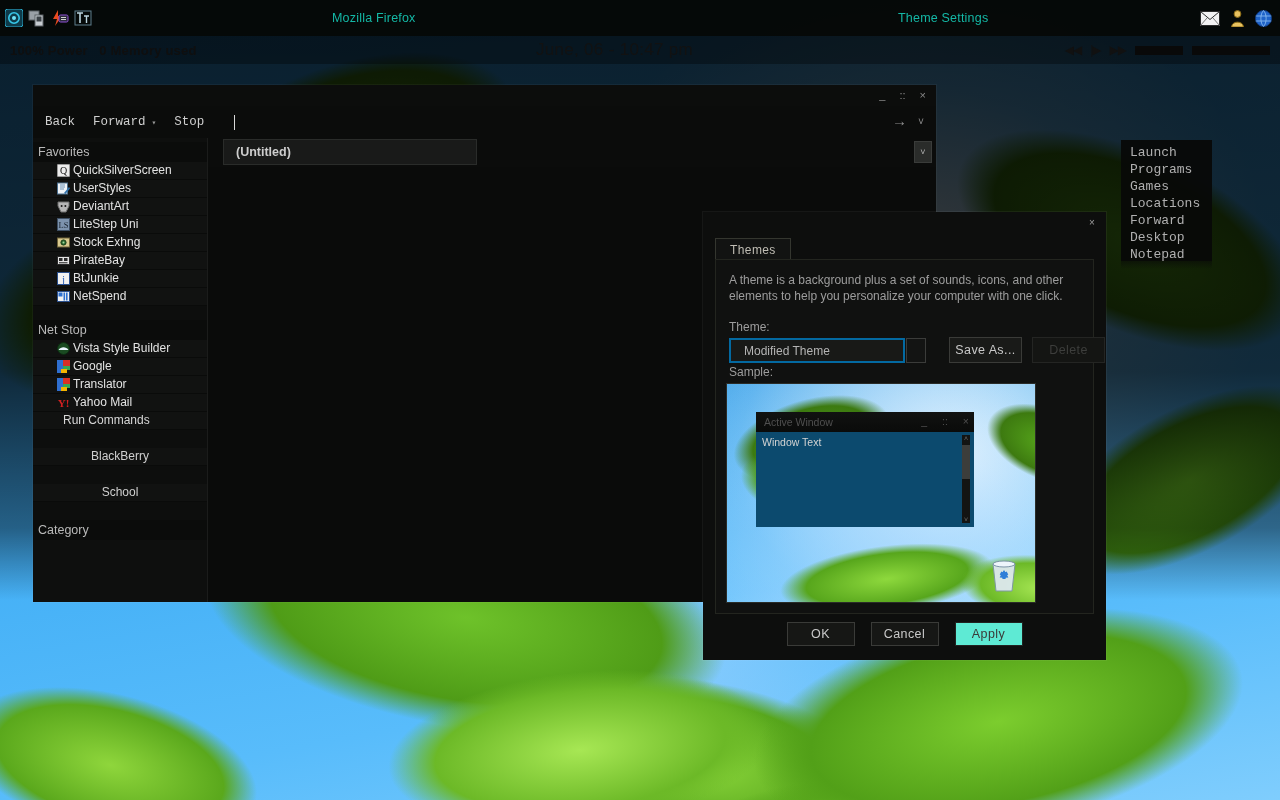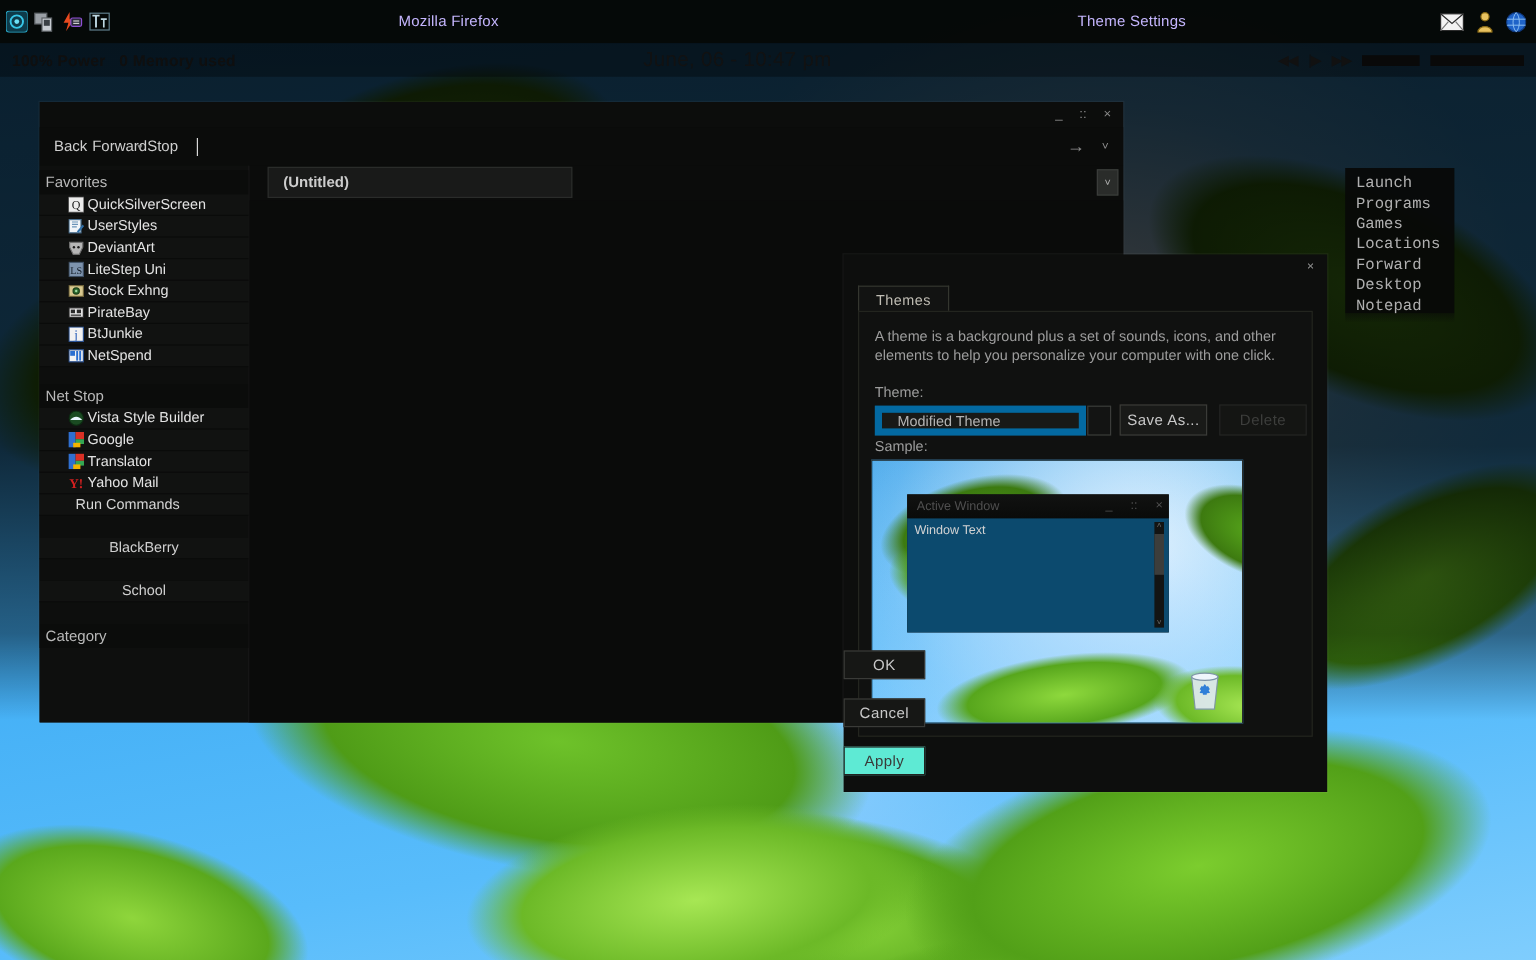--- a/index.html
+++ b/index.html
@@ -79,21 +79,21 @@
 
   
   .topbar {
     position:absolute; left:0; top:0; width:1280px; height:36px;
     background: rgba(5,7,5,0.93);
     display:flex; align-items:center;
   }
   .tray-left { display:flex; align-items:center; gap:5px; padding-left:5px; }
   .tray-ico { width:18px; height:18px; display:block; }
   .topbar-title {
-    position:absolute; font-size:12.5px; color:#c4b5fd; letter-spacing:.2px;
+    position:absolute; font-size:12.5px; color:#14b8a6; letter-spacing:.2px;
   }
   .tt-ff { left:332px; }
   .tt-th { left:868px;margin-left:30px; }
   .tray-right { position:absolute; right:8px; display:flex; align-items:center; gap:10px; }
 
   .secondbar {
     position:absolute; left:0; top:36px; width:1280px; height:28px;
     background: rgba(0,0,0,0.33);
     display:flex; align-items:center;
   }
@@ -112,22 +112,23 @@
     box-shadow: 0 0 0 1px rgba(255,255,255,0.04);
   }
   .browser-caption {
     position:absolute; right:0; top:0; width:120px; height:19px;
     display:flex; align-items:center; justify-content:flex-end; gap:14px;
     padding-right:10px; color:#8a8a8a; font-size:11px;
   }
   .cap-btn { cursor:default; }
   .browser-toolbar {
     position:absolute; left:0; top:21px; width:903px; height:32px;
-    display:flex; align-items:center; padding-left:12px; gap:4px;
+    display:flex; align-items:center; padding-left:12px; gap:18px;
     background:#0b0c0b;
+    font-family:Liberation Mono, monospace;
   }
   .tb-item { color:#cfcfcf; font-size:12.5px; cursor:default; }
   .tb-caret { color:#9a9a9a; font-size:8px; margin-left:-12px; }
   .tb-cursor { width:1px; height:15px; background:#d8d8d8; margin-left:12px; }
   .tb-right { position:absolute; right:12px; display:flex; align-items:center; gap:14px; }
   .tb-arrow { color:#8f8f8f; font-size:15px; }
   .tb-chev { color:#8f8f8f; font-size:10px; }
 
   .browser-body { position:absolute; left:0; top:53px; width:903px; height:464px; display:flex; }
   .sidebar {
@@ -191,33 +192,33 @@
   }
   .tp-desc {
     position:absolute; left:13px; top:12px; width:345px;
     color:#9d9d9d; font-size:12px; line-height:16px;
   }
   .tp-lbl { position:absolute; color:#9d9d9d; font-size:12px; }
   .lbl-theme { left:13px; top:60px; }
   .lbl-sample { left:13px; top:105px; }
   .theme-combo {
     position:absolute; left:13px; top:78px; width:176px; height:25px;
-    background:#181917; border:6px solid #0369a1;
+    background:#181917; border:2px solid #0369a1;
     display:flex; align-items:center; padding-left:13px;
     color:#b4b4b4; font-size:12px; cursor:default;
   }
   .theme-combo-btn {
     position:absolute; left:190px; top:78px; width:20px; height:25px;
     background:#131413; border:1px solid #3b3c3a; cursor:default;
   }
   .btn {
     position:absolute; height:26px;
     background:#191a18; border:1px solid #3a3b38;
     color:#c9c9c9; font-size:12.5px; letter-spacing:.4px;
-    display:flex; align-items:center; justify-content:center; cursor:default;
+    display:flex; align-items:center; justify-content:center; cursor:default;margin-left:16px;
   }
   .btn.disabled { color:#3d3e3c; border-color:#242523; background:#141513; }
   .btn-saveas { left:217px; top:77px; width:73px; }
   .btn-delete { left:300px; top:77px; width:73px; }
   .sample {
     position:absolute; left:10px; top:123px; width:310px; height:220px;
     border:1px solid #2a2c28; overflow:hidden; background:#2f9ae6;
   }
   .sample-wp { position:absolute; inset:0; }
   .sample-win {
@@ -232,21 +233,21 @@
   .sw-title span { color:#4f4f4f; font-size:10.5px; padding-left:8px; }
   .sw-caps { position:absolute; right:5px; top:3px; display:flex; gap:7px; color:#8e8e8e; font-size:9px; }
   .sw-body { position:absolute; left:0; top:20px; width:218px; height:95px; background:#0c4a6e; }
   .sw-text { position:absolute; left:6px; top:4px; color:#d2d2d2; font-size:10.5px; }
   .sw-scroll { position:absolute; right:4px; top:3px; width:8px; height:88px; background:#131413; }
   .sw-thumb { position:absolute; left:0; top:10px; width:8px; height:34px; background:#3c3d3b; }
   .sw-arrow { position:absolute; left:0; color:#6a6b69; font-size:7px; text-align:center; width:8px; }
   .bin {
     position:absolute; right:16px; bottom:10px; width:30px; height:34px;
   }
-  .dlg-buttons { position:absolute; left:0; bottom:14px; width:403px; display:flex; justify-content:center; gap:16px;flex-direction:column; }
+  .dlg-buttons { position:absolute; left:0; bottom:14px; width:403px; display:flex; justify-content:center; gap:16px; }
   .dbtn {
     width:68px; height:24px; background:#161715; border:1px solid #3a3b38;
     color:#c9c9c9; font-size:12.5px; letter-spacing:.4px;
     display:flex; align-items:center; justify-content:center; cursor:default;
   }
   .dbtn.disabled { color:#3a3b39; border-color:#212220; background:#5eead4; }
 
   
   .popmenu {
     position:absolute; left:1121px; top:140px; width:91px; height:121px;

